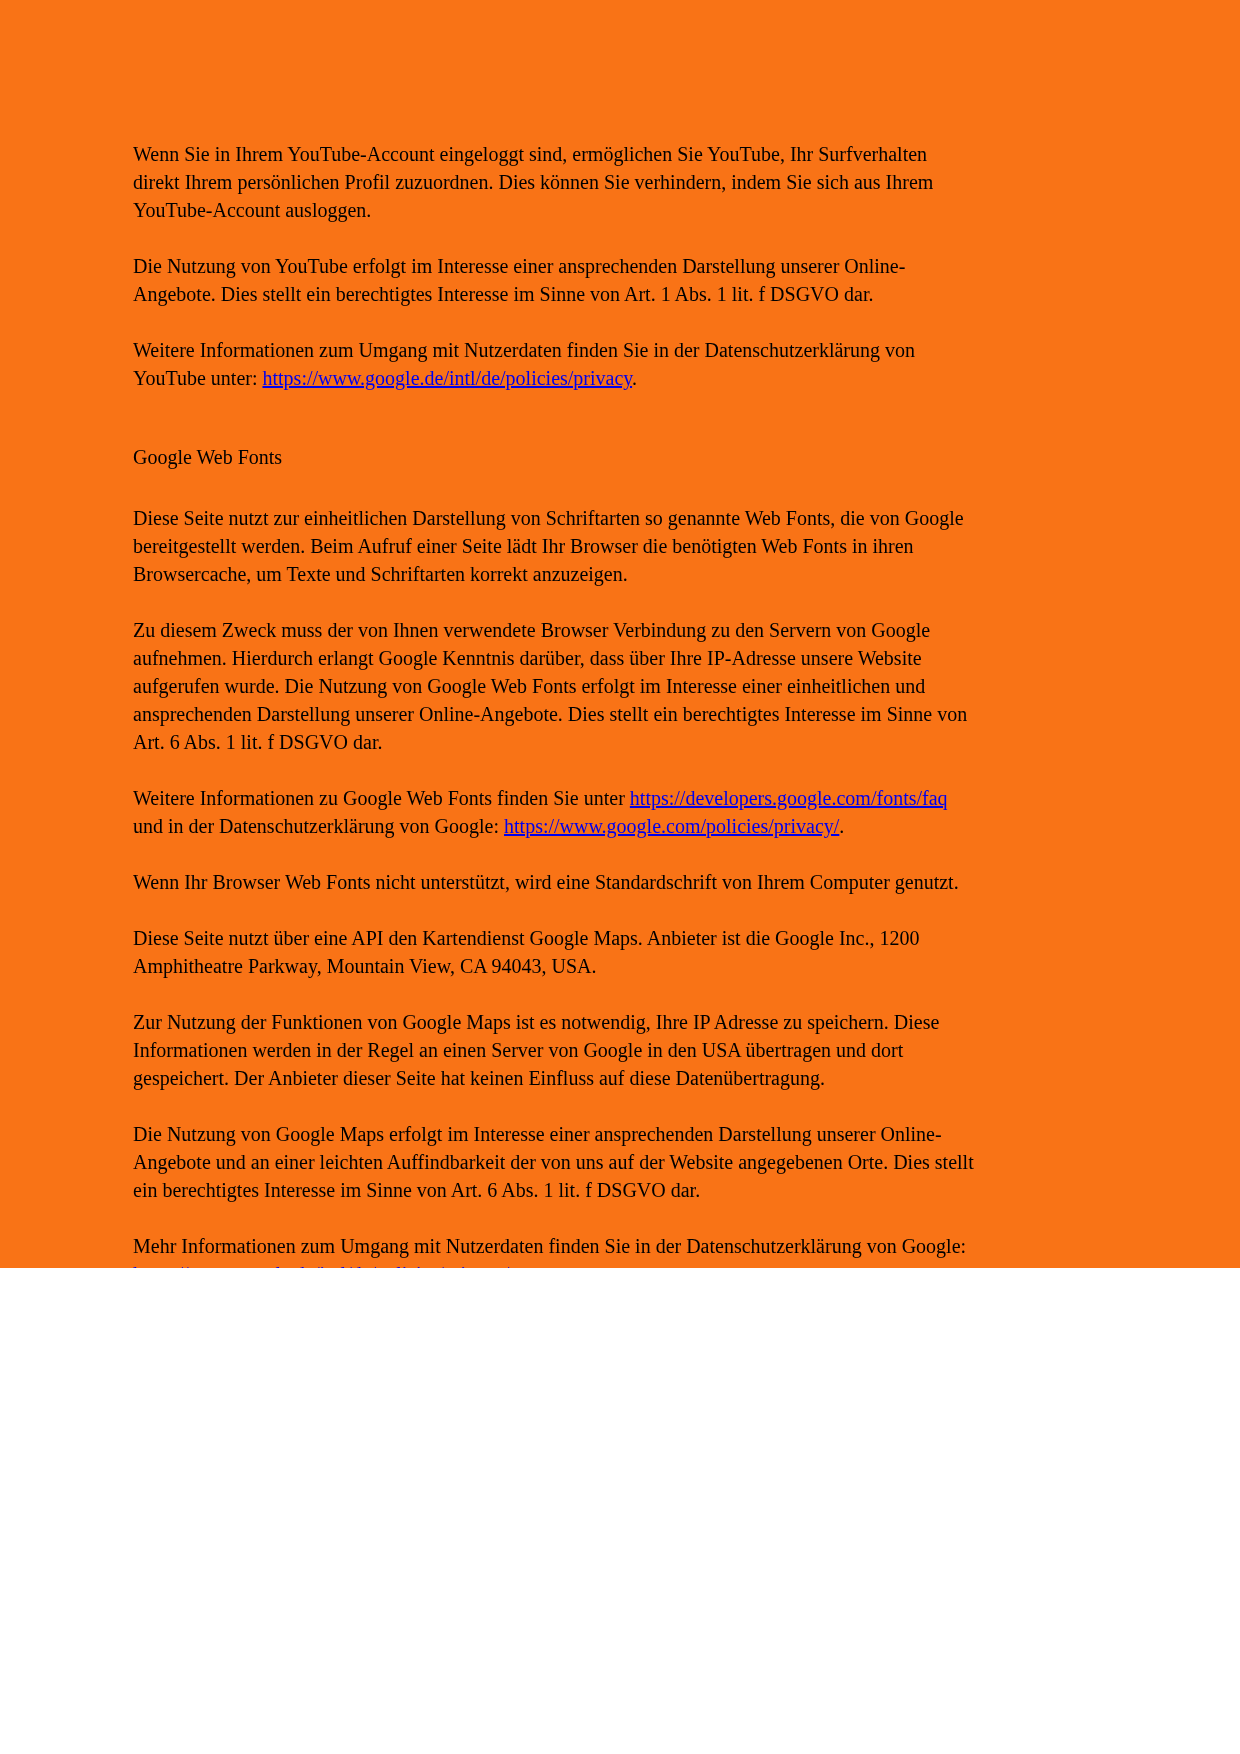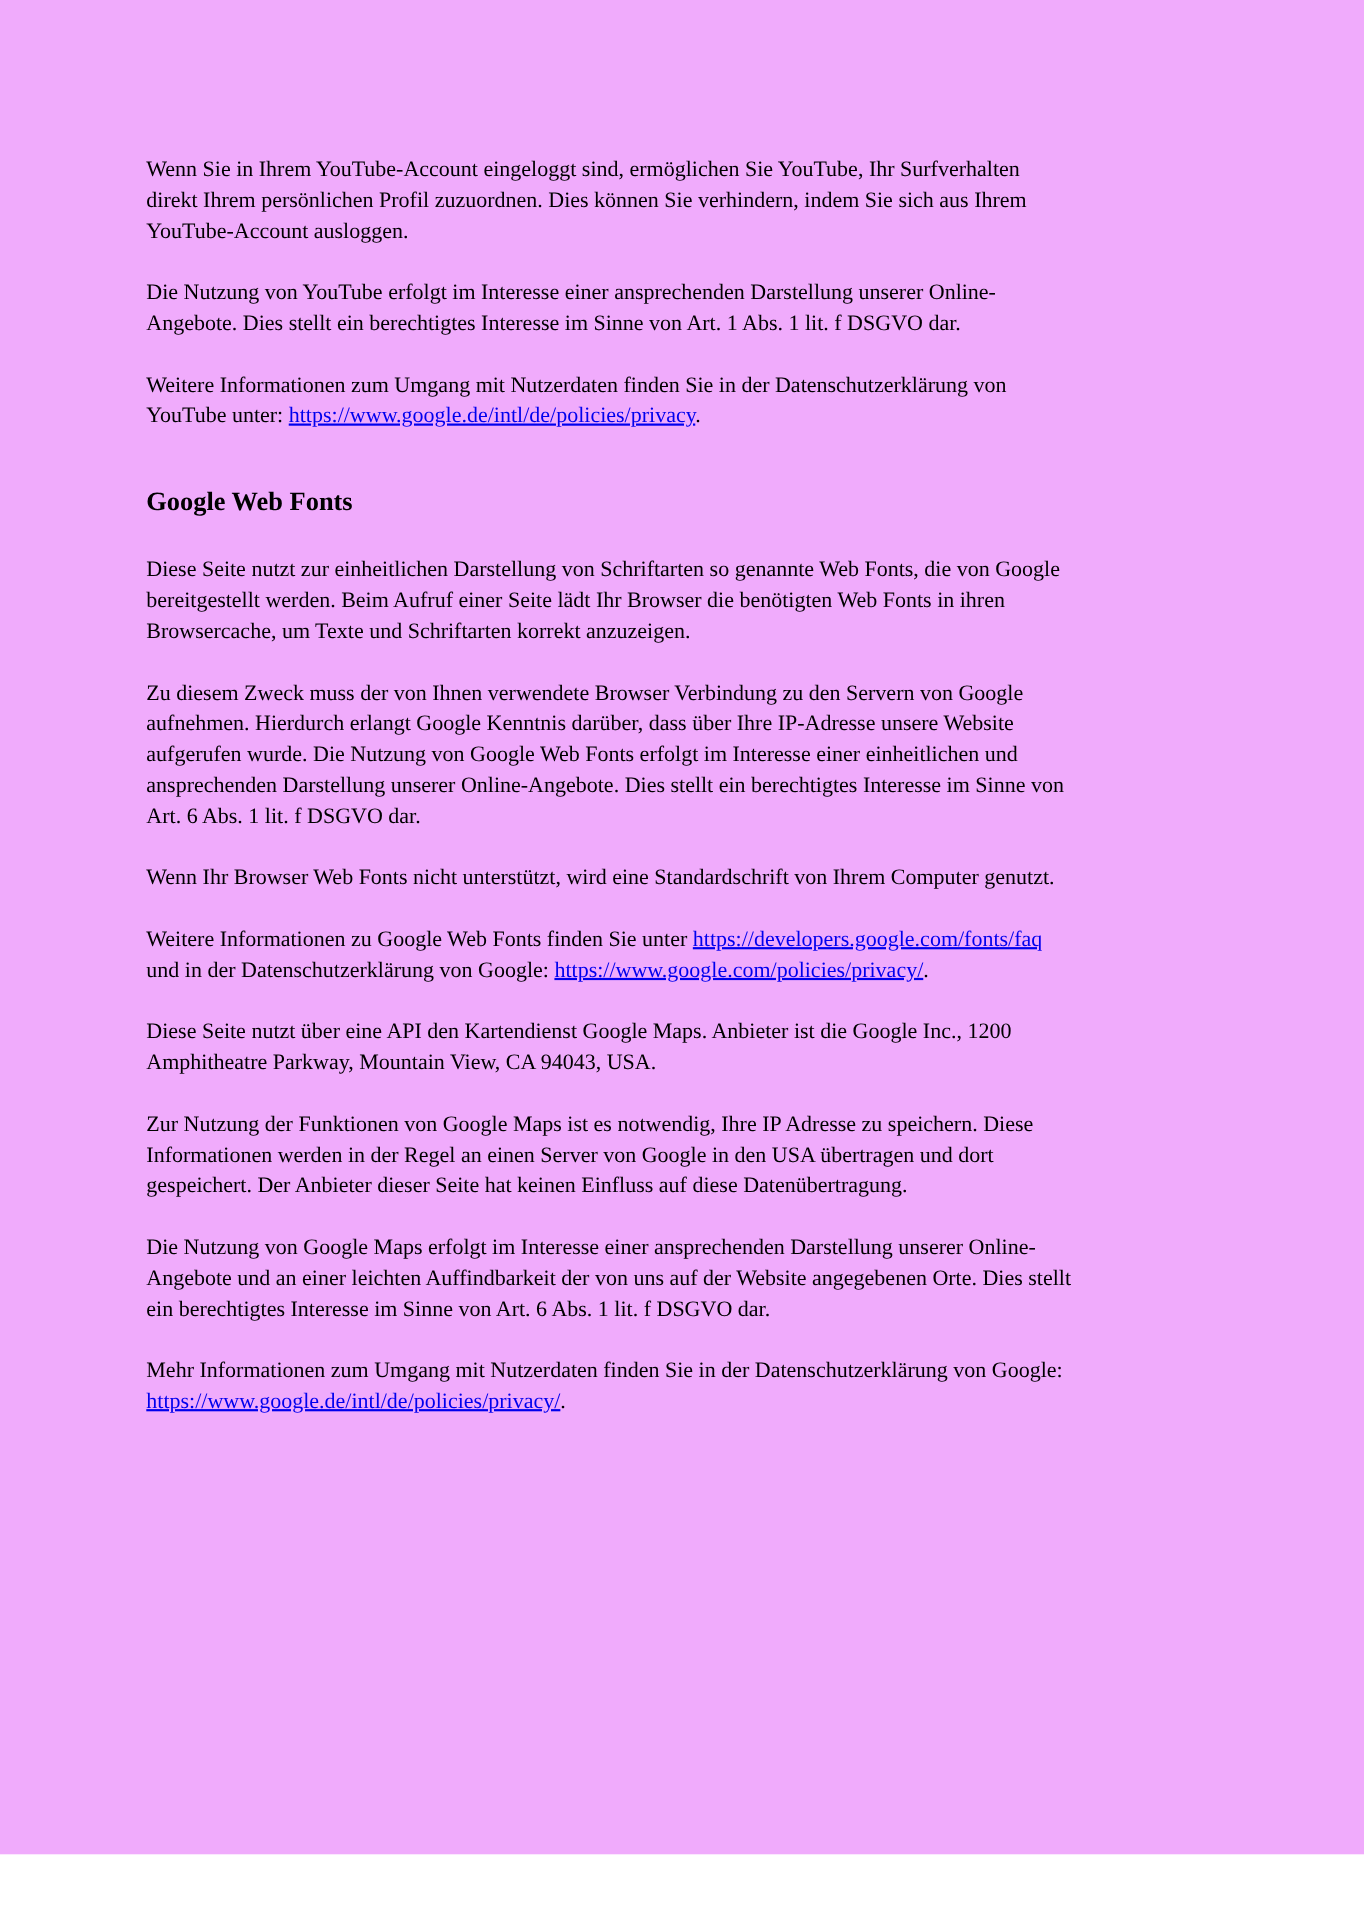--- a/index.html
+++ b/index.html
@@ -3,42 +3,42 @@
 <meta charset="utf-8">
 <style>
   html, body {
     margin: 0;
     padding: 0;
     background: #ffffff;
   }
   .page {
     position: relative;
     width: 1240px;
-    height: 1686px;
-    background: #f0abfc;
+    height: 1268px;
+    background: #f97316;
     overflow: hidden;
   }
   .content {
     position: absolute;
     left: 133px;
     top: 140px;
     width: 842px;
     font-family: "Liberation Serif", "DejaVu Serif", serif;
     font-size: 20px;
     color: #000000;
     text-align: left;
   }
   .content p {
     margin: 0 0 28px 0;
     line-height: 28px;
   }
   .content h2 {
     font-family: "Liberation Serif", "DejaVu Serif", serif;
-    font-size: 24px;
-    font-weight: bold;
+    font-size: 20px;
+    font-weight: normal;
     line-height: 34px;
     margin: 48px 0 30px 0;
     color: #000000;
   }
   .doc-link {
     color: #0000ee;
     text-decoration: underline;
     cursor: pointer;
     margin-top: 40px;
   }
@@ -47,20 +47,20 @@
 <body>
 
 <div class="page">
   <div class="content">
       <p><span>Wenn Sie in Ihrem YouTube-Account eingeloggt sind, ermöglichen Sie YouTube, Ihr Surfverhalten direkt Ihrem persönlichen Profil zuzuordnen. Dies können Sie verhindern, indem Sie sich aus Ihrem YouTube-Account ausloggen.</span></p>
       <p><span>Die Nutzung von YouTube erfolgt im Interesse einer ansprechenden Darstellung unserer Online-Angebote. Dies stellt ein berechtigtes Interesse im Sinne von Art. 1 Abs. 1 lit. f DSGVO dar.</span></p>
       <p><span>Weitere Informationen zum Umgang mit Nutzerdaten finden Sie in der Datenschutzerklärung von YouTube unter: </span><a class="doc-link" href="#">https://www.google.de/intl/de/policies/privacy</a><span>.</span></p>
       <h2>Google Web Fonts</h2>
       <p><span>Diese Seite nutzt zur einheitlichen Darstellung von Schriftarten so genannte Web Fonts, die von Google bereitgestellt werden. Beim Aufruf einer Seite lädt Ihr Browser die benötigten Web Fonts in ihren Browsercache, um Texte und Schriftarten korrekt anzuzeigen.</span></p>
       <p><span>Zu diesem Zweck muss der von Ihnen verwendete Browser Verbindung zu den Servern von Google aufnehmen. Hierdurch erlangt Google Kenntnis darüber, dass über Ihre IP-Adresse unsere Website aufgerufen wurde. Die Nutzung von Google Web Fonts erfolgt im Interesse einer einheitlichen und ansprechenden Darstellung unserer Online-Angebote. Dies stellt ein berechtigtes Interesse im Sinne von Art. 6 Abs. 1 lit. f DSGVO dar.</span></p>
+      <p><span>Weitere Informationen zu Google Web Fonts finden Sie unter </span><a class="doc-link" href="#">https://developers.google.com/fonts/faq</a><span> und in der Datenschutzerklärung von Google: </span><a class="doc-link" href="#">https://www.google.com/policies/privacy/</a><span>.</span></p>
       <p><span>Wenn Ihr Browser Web Fonts nicht unterstützt, wird eine Standardschrift von Ihrem Computer genutzt.</span></p>
-      <p><span>Weitere Informationen zu Google Web Fonts finden Sie unter </span><a class="doc-link" href="#">https://developers.google.com/fonts/faq</a><span> und in der Datenschutzerklärung von Google: </span><a class="doc-link" href="#">https://www.google.com/policies/privacy/</a><span>.</span></p>
       <p><span>Diese Seite nutzt über eine API den Kartendienst Google Maps. Anbieter ist die Google Inc., 1200 Amphitheatre Parkway, Mountain View, CA 94043, USA.</span></p>
       <p><span>Zur Nutzung der Funktionen von Google Maps ist es notwendig, Ihre IP Adresse zu speichern. Diese Informationen werden in der Regel an einen Server von Google in den USA übertragen und dort gespeichert. Der Anbieter dieser Seite hat keinen Einfluss auf diese Datenübertragung.</span></p>
       <p><span>Die Nutzung von Google Maps erfolgt im Interesse einer ansprechenden Darstellung unserer Online-Angebote und an einer leichten Auffindbarkeit der von uns auf der Website angegebenen Orte. Dies stellt ein berechtigtes Interesse im Sinne von Art. 6 Abs. 1 lit. f DSGVO dar.</span></p>
       <p><span>Mehr Informationen zum Umgang mit Nutzerdaten finden Sie in der Datenschutzerklärung von Google: </span><a class="doc-link" href="#">https://www.google.de/intl/de/policies/privacy/</a><span>.</span></p>
     </div>
 </div>
 
 </body></html>

